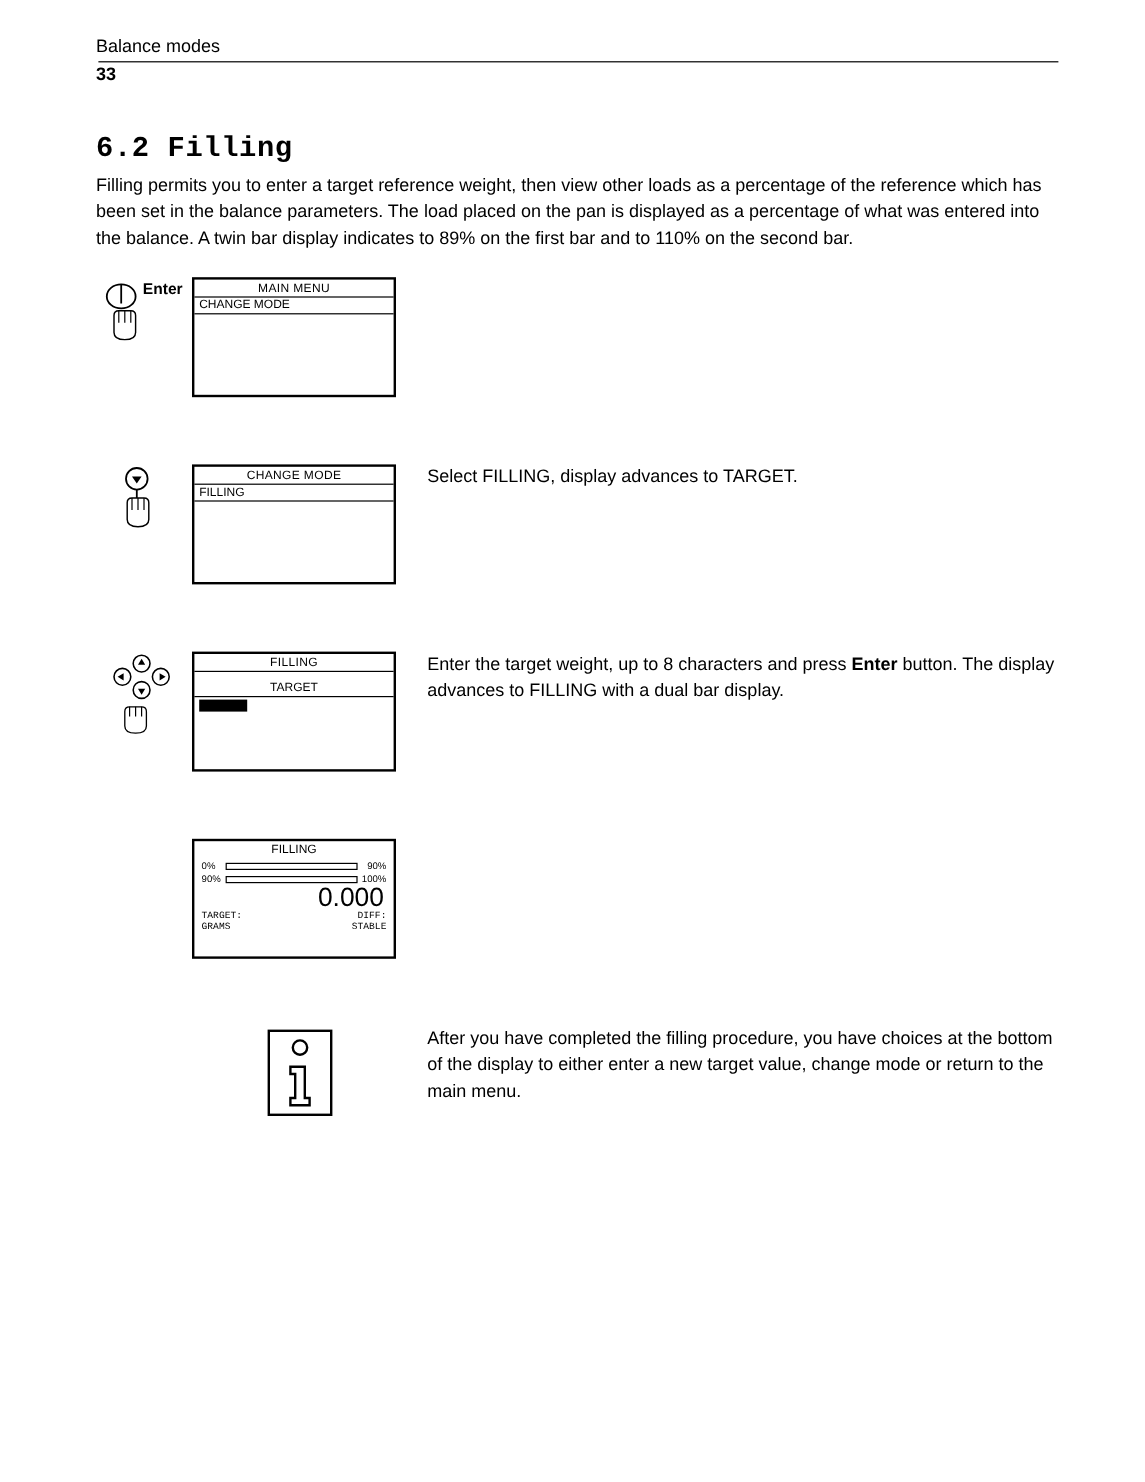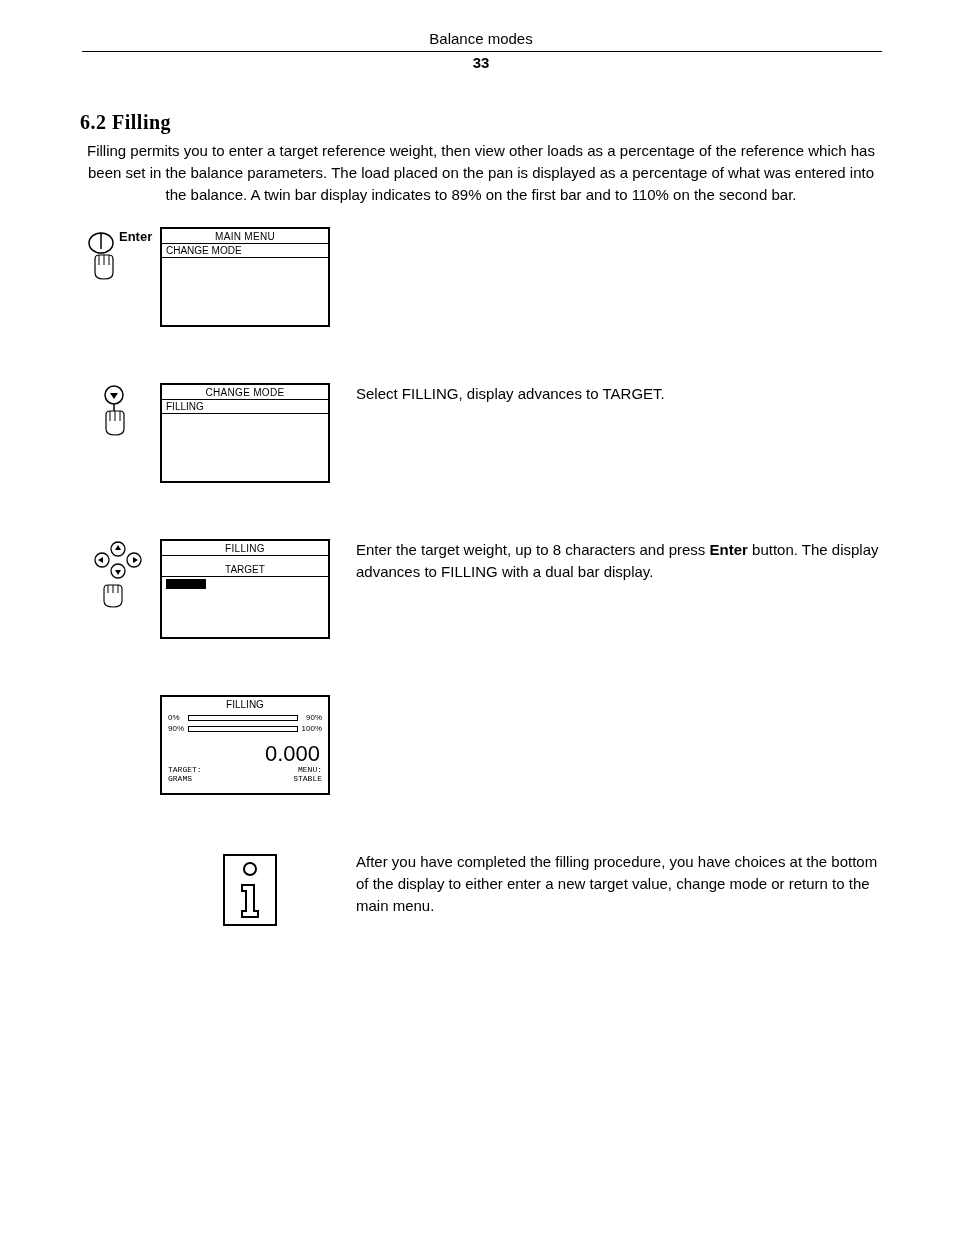--- a/index.html
+++ b/index.html
@@ -10,49 +10,48 @@
     background: #fff;
     color: #000;
     width: 954px;
     height: 1235px;
     position: relative;
   }
   .page {
     padding: 30px 72px 40px 80px;
   }
   .header-area {
-    text-align: center;
+    text-align: left;
     font-size: 15px;
   }
   .header-rule {
     border: none;
     border-top: 1px solid #000;
     margin: 4px 0 0 0;
     width: 800px;
     margin-left: auto;
     margin-right: 0;
   }
   .page-num {
     font-weight: bold;
     font-size: 15px;
     margin-top: 2px;
   }
   h1.section-title {
-    font-family: Liberation Serif, serif;
+    font-family: Liberation Mono, monospace;
     font-stretch: condensed;
     font-weight: bold;
-    font-size: 20px;
+    font-size: 24px;
     margin: 40px 0 6px 0;
     letter-spacing: 0.5px;
   }
   .intro {
     font-size: 15px;
     line-height: 1.45;
     margin: 0 0 22px 0;
-    text-align: center;
   }
   .step-row {
     display: flex;
     align-items: flex-start;
     margin-bottom: 56px;
   }
   .icon-col {
     width: 80px;
     flex: 0 0 80px;
     display: flex;
@@ -144,21 +143,21 @@
   .bar-label-r {
     font-size: 8px;
     width: 24px;
     text-align: right;
   }
   .reading {
     text-align: right;
     font-size: 22px;
     padding: 0 8px;
     line-height: 1;
-    margin-top: 10px;
+    margin-top: 0;
     font-family: Arial, sans-serif;
   }
   .tiny-row {
     display: flex;
     justify-content: space-between;
     padding: 0 6px;
     font-size: 8px;
     font-family: Liberation Mono, monospace;
   }
   .enter-label {
@@ -274,21 +273,21 @@
           <span class="bar-label-r">90%</span>
         </div>
         <div class="bar-row">
           <span class="bar-label-l">90%</span>
           <div class="bar-track"></div>
           <span class="bar-label-r">100%</span>
         </div>
         <div class="reading">0.000</div>
         <div class="tiny-row">
           <span>TARGET:</span>
-          <span>MENU:</span>
+          <span>DIFF:</span>
         </div>
         <div class="tiny-row">
           <span>GRAMS</span>
           <span>STABLE</span>
         </div>
       </div>
     </div>
   </div>
 
   <div class="step-row" style="margin-bottom:0">

